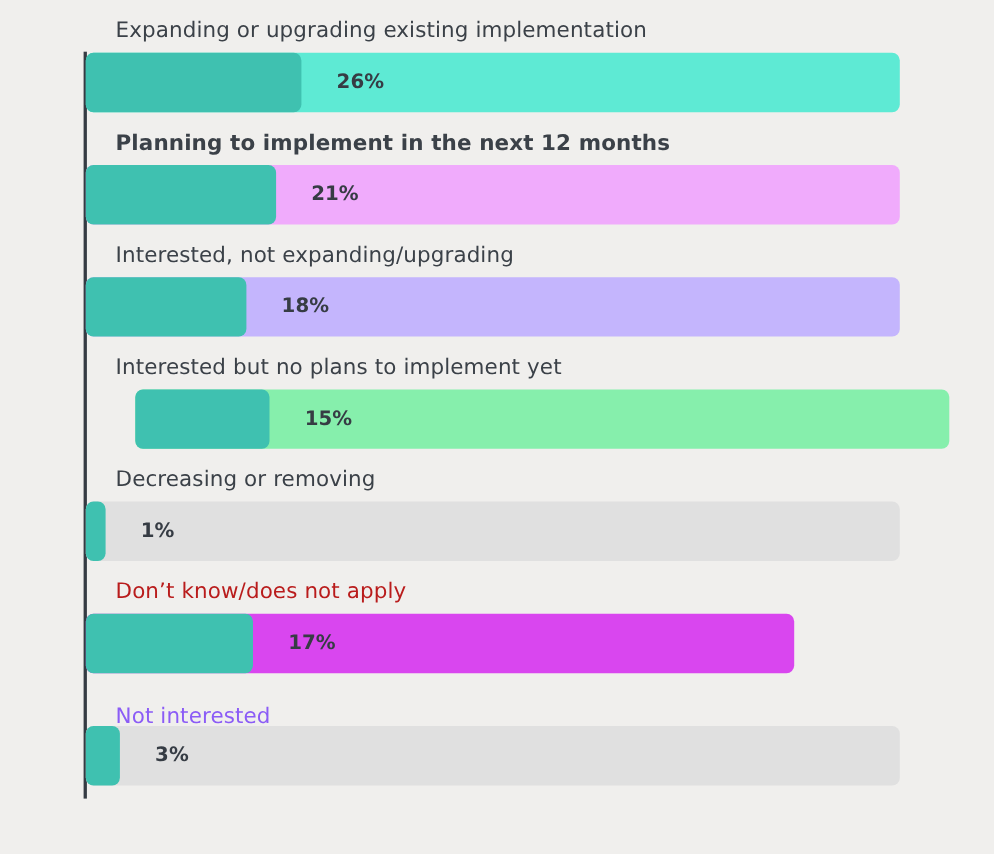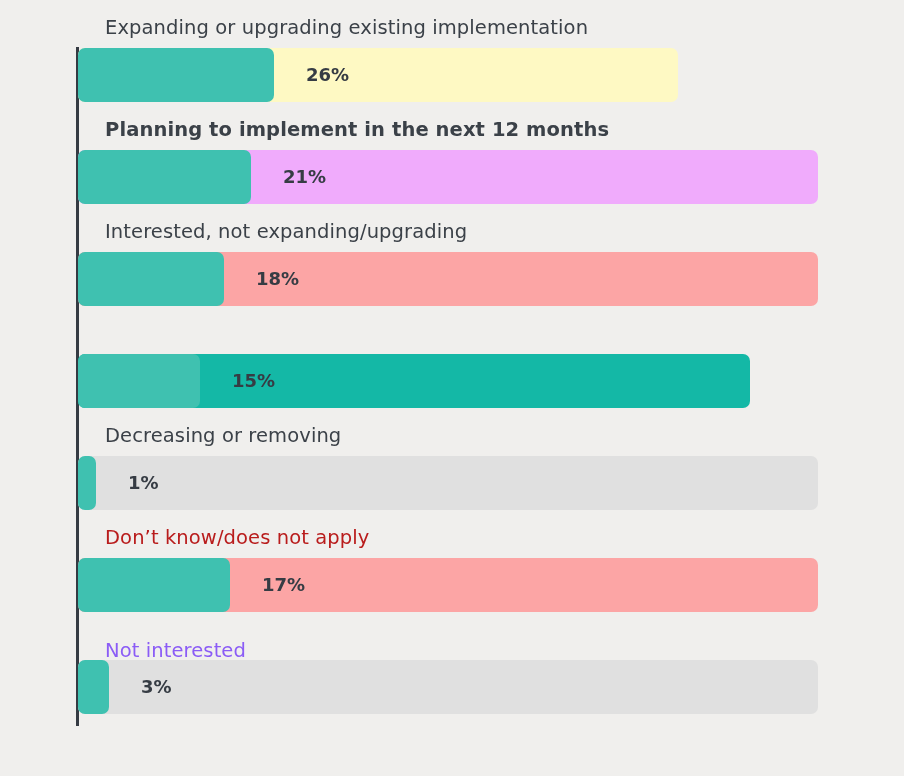--- a/index.html
+++ b/index.html
@@ -95,60 +95,61 @@
 <body style="background: rgb(240, 239, 237);">
 
 <div id="chart-root">
 
   <div id="axis-line" style="background: rgb(53, 59, 67);"></div>
 
   <div id="rows">
 
     <div class="chart-row">
       <div class="row-label" style="color: rgb(59, 65, 72);">Expanding or upgrading existing implementation</div>
-      <div class="bar-track" style="background: #fef9c3; width: 600px;">
+      <div class="bar-track" style="background: #5eead4; width: 740px;">
         <div class="bar-fill" style="width: 196px; background: rgb(63, 193, 176);"></div>
         <div class="bar-value" style="left: 228px; color: rgb(54, 60, 68);">26%</div>
       </div>
     </div>
 
     <div class="chart-row">
       <div class="row-label" style="color: rgb(59, 65, 72); font-weight: bold;">Planning to implement in the next 12 months</div>
       <div class="bar-track" style="background: #f0abfc; width: 740px;">
         <div class="bar-fill" style="width: 173px; background: rgb(63, 193, 176);"></div>
         <div class="bar-value" style="left: 205px; color: rgb(54, 60, 68);">21%</div>
       </div>
     </div>
 
     <div class="chart-row">
       <div class="row-label" style="color: rgb(59, 65, 72);">Interested, not expanding/upgrading</div>
-      <div class="bar-track" style="background: #fca5a5; width: 740px;">
+      <div class="bar-track" style="background: #c4b5fd; width: 740px;">
         <div class="bar-fill" style="width: 146px; background: rgb(63, 193, 176);"></div>
         <div class="bar-value" style="left: 178px; color: rgb(54, 60, 68);">18%</div>
       </div>
     </div>
 
     <div class="chart-row">
-      <div class="bar-track" style="background: #14b8a6; width: 672px;">
+      <div class="row-label" style="color: rgb(59, 65, 72);">Interested but no plans to implement yet</div>
+      <div class="bar-track" style="background: #86efac; width: 740px; margin-left: 45px;">
         <div class="bar-fill" style="width: 122px; background: rgb(63, 193, 176);"></div>
         <div class="bar-value" style="left: 154px; color: rgb(54, 60, 68);">15%</div>
       </div>
     </div>
 
     <div class="chart-row">
       <div class="row-label" style="color: rgb(59, 65, 72);">Decreasing or removing</div>
       <div class="bar-track" style="background: rgb(224, 224, 224); width: 740px;">
         <div class="bar-fill" style="width: 18px; background: rgb(63, 193, 176);"></div>
         <div class="bar-value" style="left: 50px; color: rgb(54, 60, 68);">1%</div>
       </div>
     </div>
 
     <div class="chart-row">
       <div class="row-label" style="color: #b91c1c;">Don’t know/does not apply</div>
-      <div class="bar-track" style="background: #fca5a5; width: 740px;">
+      <div class="bar-track" style="background: #d946ef; width: 644px;">
         <div class="bar-fill" style="width: 152px; background: rgb(63, 193, 176);"></div>
         <div class="bar-value" style="left: 184px; color: rgb(54, 60, 68);">17%</div>
       </div>
     </div>
 
     <div class="chart-row">
       <div class="row-label" style="color: #8b5cf6; margin-top: 11px;">Not interested</div>
       <div class="bar-track" style="background: rgb(224, 224, 224); width: 740px;">
         <div class="bar-fill" style="width: 31px; background: rgb(63, 193, 176);"></div>
         <div class="bar-value" style="left: 63px; color: rgb(54, 60, 68);">3%</div>

